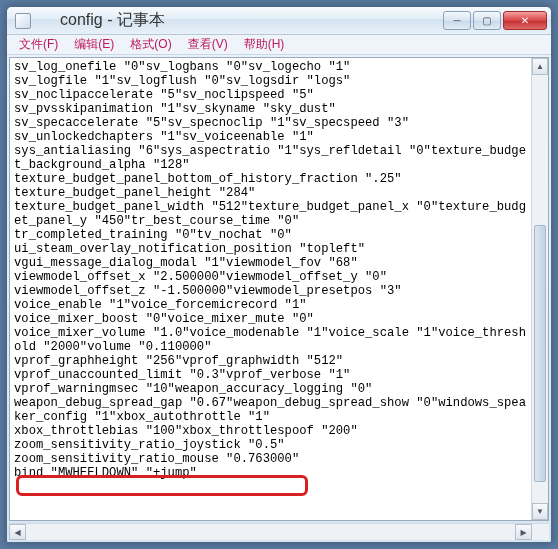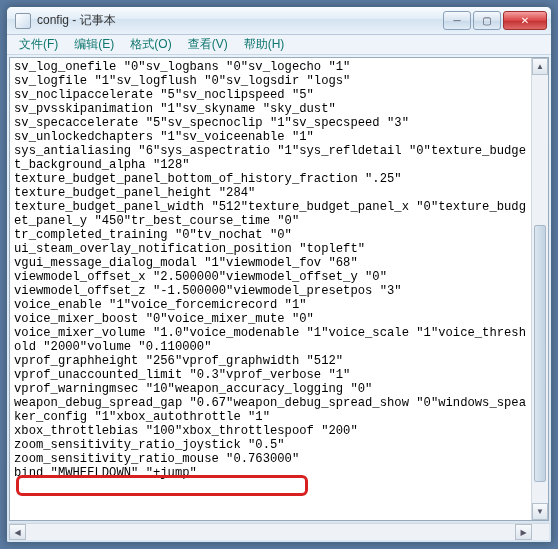--- a/index.html
+++ b/index.html
@@ -33,24 +33,25 @@
   }
   .title-icon {
     width: 16px; height: 16px;
     margin-right: 6px;
     background: linear-gradient(135deg, #fff 0%, #cde 100%);
     border: 1px solid #89a;
     border-radius: 2px;
   }
   .title-text {
     flex: 1;
-    font-size: 12px;
+    font-size: 16px;
     color: #333;
     white-space: nowrap;
     overflow: hidden;
+    margin-left: 23px;
   }
   .win-controls { display: flex; gap: 2px; }
   .win-btn {
     width: 28px; height: 19px;
     border: 1px solid #8aa0b8;
     border-radius: 3px;
     background: linear-gradient(to bottom, #f5f9fd 0%, #d8e4f0 50%, #c8d8e8 51%, #e0ecf6 100%);
     display: flex; align-items: center; justify-content: center;
     font-size: 10px; color: #445;
     cursor: pointer;
@@ -65,21 +66,21 @@
     height: 20px;
     display: flex;
     align-items: center;
     padding: 0 4px;
     background: #eef4fa;
     border-bottom: 1px solid #cad8e6;
     font-size: 12px;
   }
   .menu-item {
     padding: 2px 8px;
-    color: #0f766e;
+    color: #be185d;
     cursor: pointer;
   }
   .content-wrap {
     flex: 1;
     margin: 2px;
     border: 1px solid #9ab;
     background: #fff;
     display: flex;
     position: relative;
     overflow: hidden;

